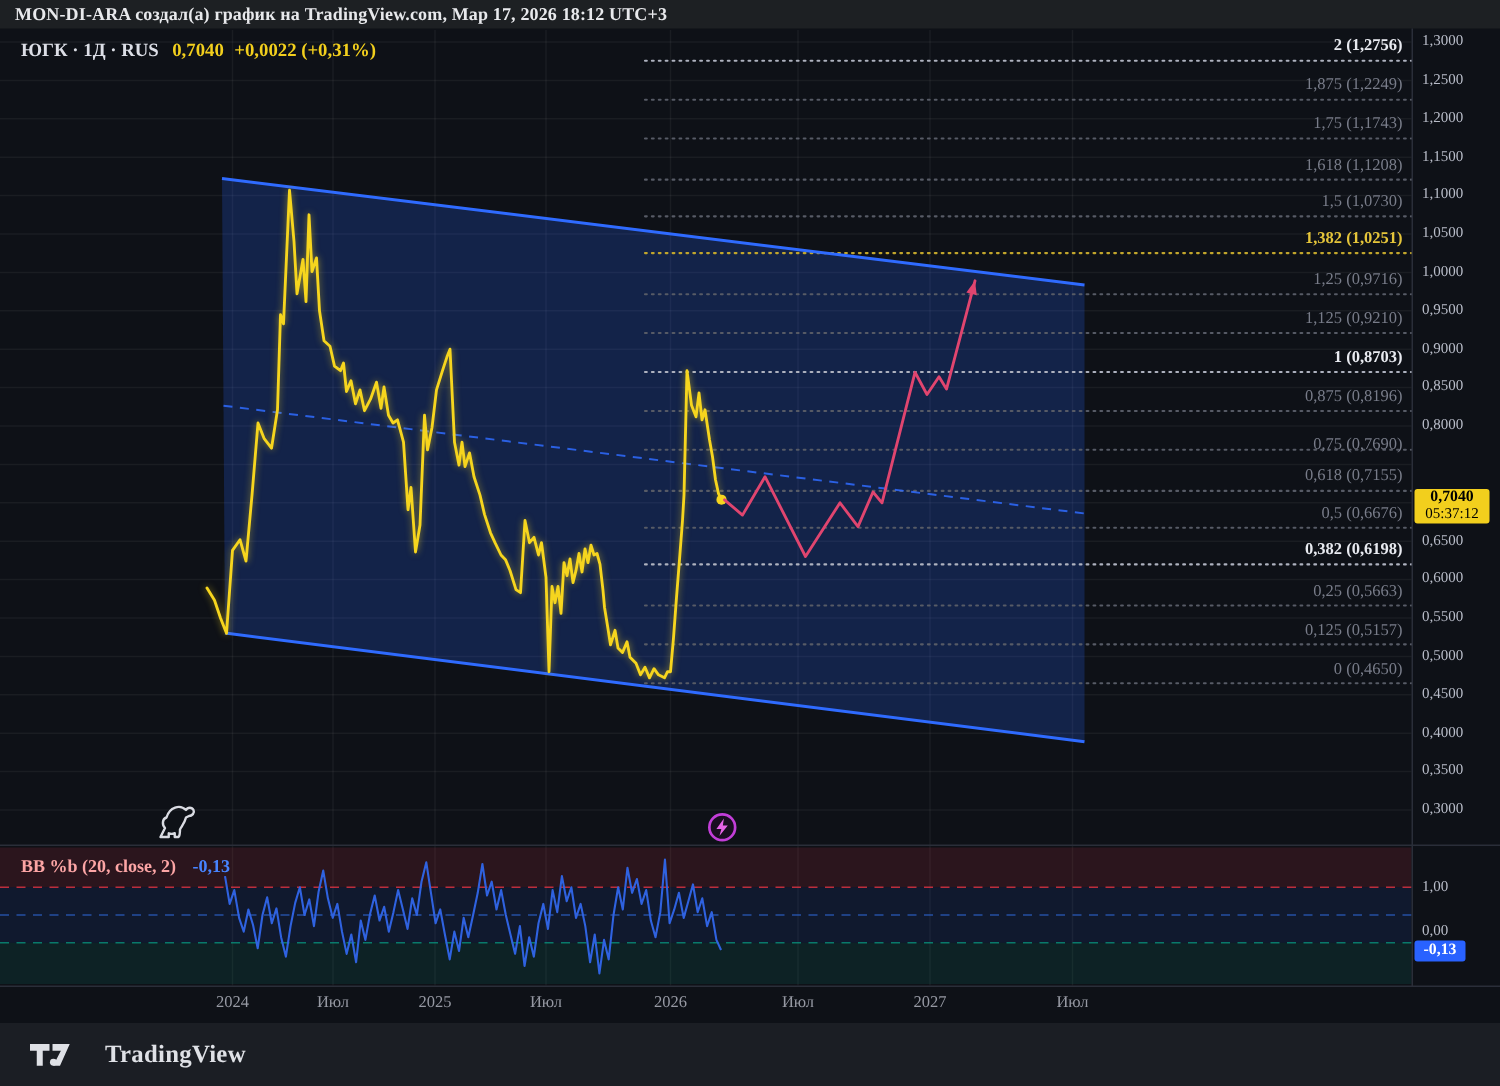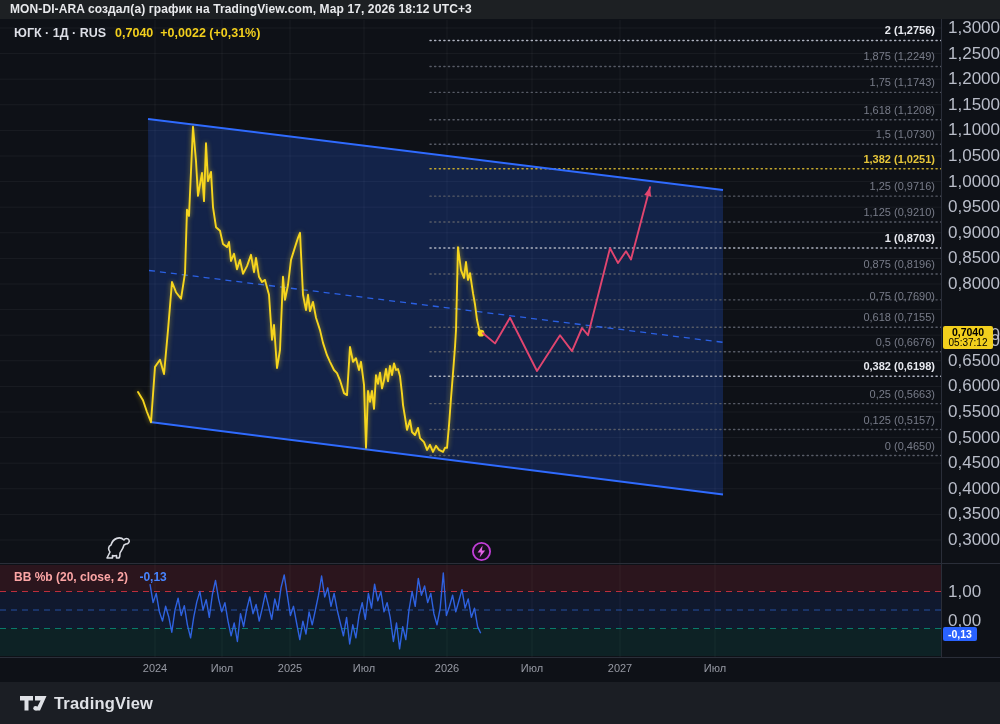--- a/index.html
+++ b/index.html
@@ -1,19 +1,19 @@
 <!DOCTYPE html>
 <html><head>
 <meta charset="utf-8">
 <style>
   * { margin:0; padding:0; box-sizing:border-box; }
   html,body { background:#0e1117; }
   .screen {
     position:relative; width:1000px; height:724px; overflow:hidden;
-    background:#0e1117; font-family:Liberation Sans, sans-serif;
+    background:#0e1117; font-family:Liberation Serif, serif;
     -webkit-font-smoothing:antialiased;
   }
   .topbar {
     position:absolute; left:0; top:0; width:1000px; height:19px;
     background:#1d2023; color:#e8e9ec; font-size:12px; font-weight:700;
     line-height:19px; padding-left:10px; letter-spacing:.1px;
   }
   #chart-svg { position:absolute; left:0; top:19px; }
   .legend {
     position:absolute; left:14px; top:26px; font-size:12.5px; font-weight:700;
@@ -27,21 +27,21 @@
     font-size:11px; white-space:nowrap; text-align:right;
   }
   .fib-gray   { color:#787c89; font-weight:400; }
   .fib-white  { color:#e8eaf0; font-weight:700; }
   .fib-yellow { color:#e5c53a; font-weight:700; }
   .price-scale {
     position:absolute; left:942px; top:19px; width:58px; height:638px;
   }
   .tick {
     position:absolute; left:6px; height:12px; line-height:12px;
-    font-size:17px; color:#b9bdc9; white-space:nowrap;
+    font-size:10px; color:#b9bdc9; white-space:nowrap;
   }
   .price-badge {
     position:absolute; left:943px; top:326px; width:50px; height:23px;
     background:#f2cf1d; border-radius:2px; color:#000; text-align:center;
     z-index:5;
   }
   .price-badge .p { font-size:10.5px; font-weight:700; line-height:12px; }
   .price-badge .c { font-size:10px; line-height:10px; }
   .ind-legend {
     position:absolute; left:14px; top:570px; font-size:12px; font-weight:700;
@@ -56,21 +56,21 @@
   }
   .time-axis { position:absolute; left:0; top:657px; width:941px; height:24px; }
   .time-label {
     position:absolute; top:5px; transform:translateX(-50%);
     font-size:11px; color:#9699a3; white-space:nowrap;
   }
   .bottombar {
     position:absolute; left:0; top:682px; width:1000px; height:42px;
     background:#1b1e24; display:flex; align-items:center; padding-left:20px;
   }
-  .logo-text { color:#dfe1e6; font-size:16.5px; font-weight:700; margin-left:7px; letter-spacing:.2px; }
+  .logo-text { color:#dfe1e6; font-size:16.5px; font-weight:700; margin-left:23px; letter-spacing:.2px; }
   .icon-abs { position:absolute; }
   .sep { position:absolute; background:#2a2e39; }
 </style>
 </head>
 <body>
 
 <div class="screen">
 
   <div class="topbar">
     <span>MON-DI-ARA создал(а) график на TradingView.com, Мар 17, 2026 18:12 UTC+3</span>

